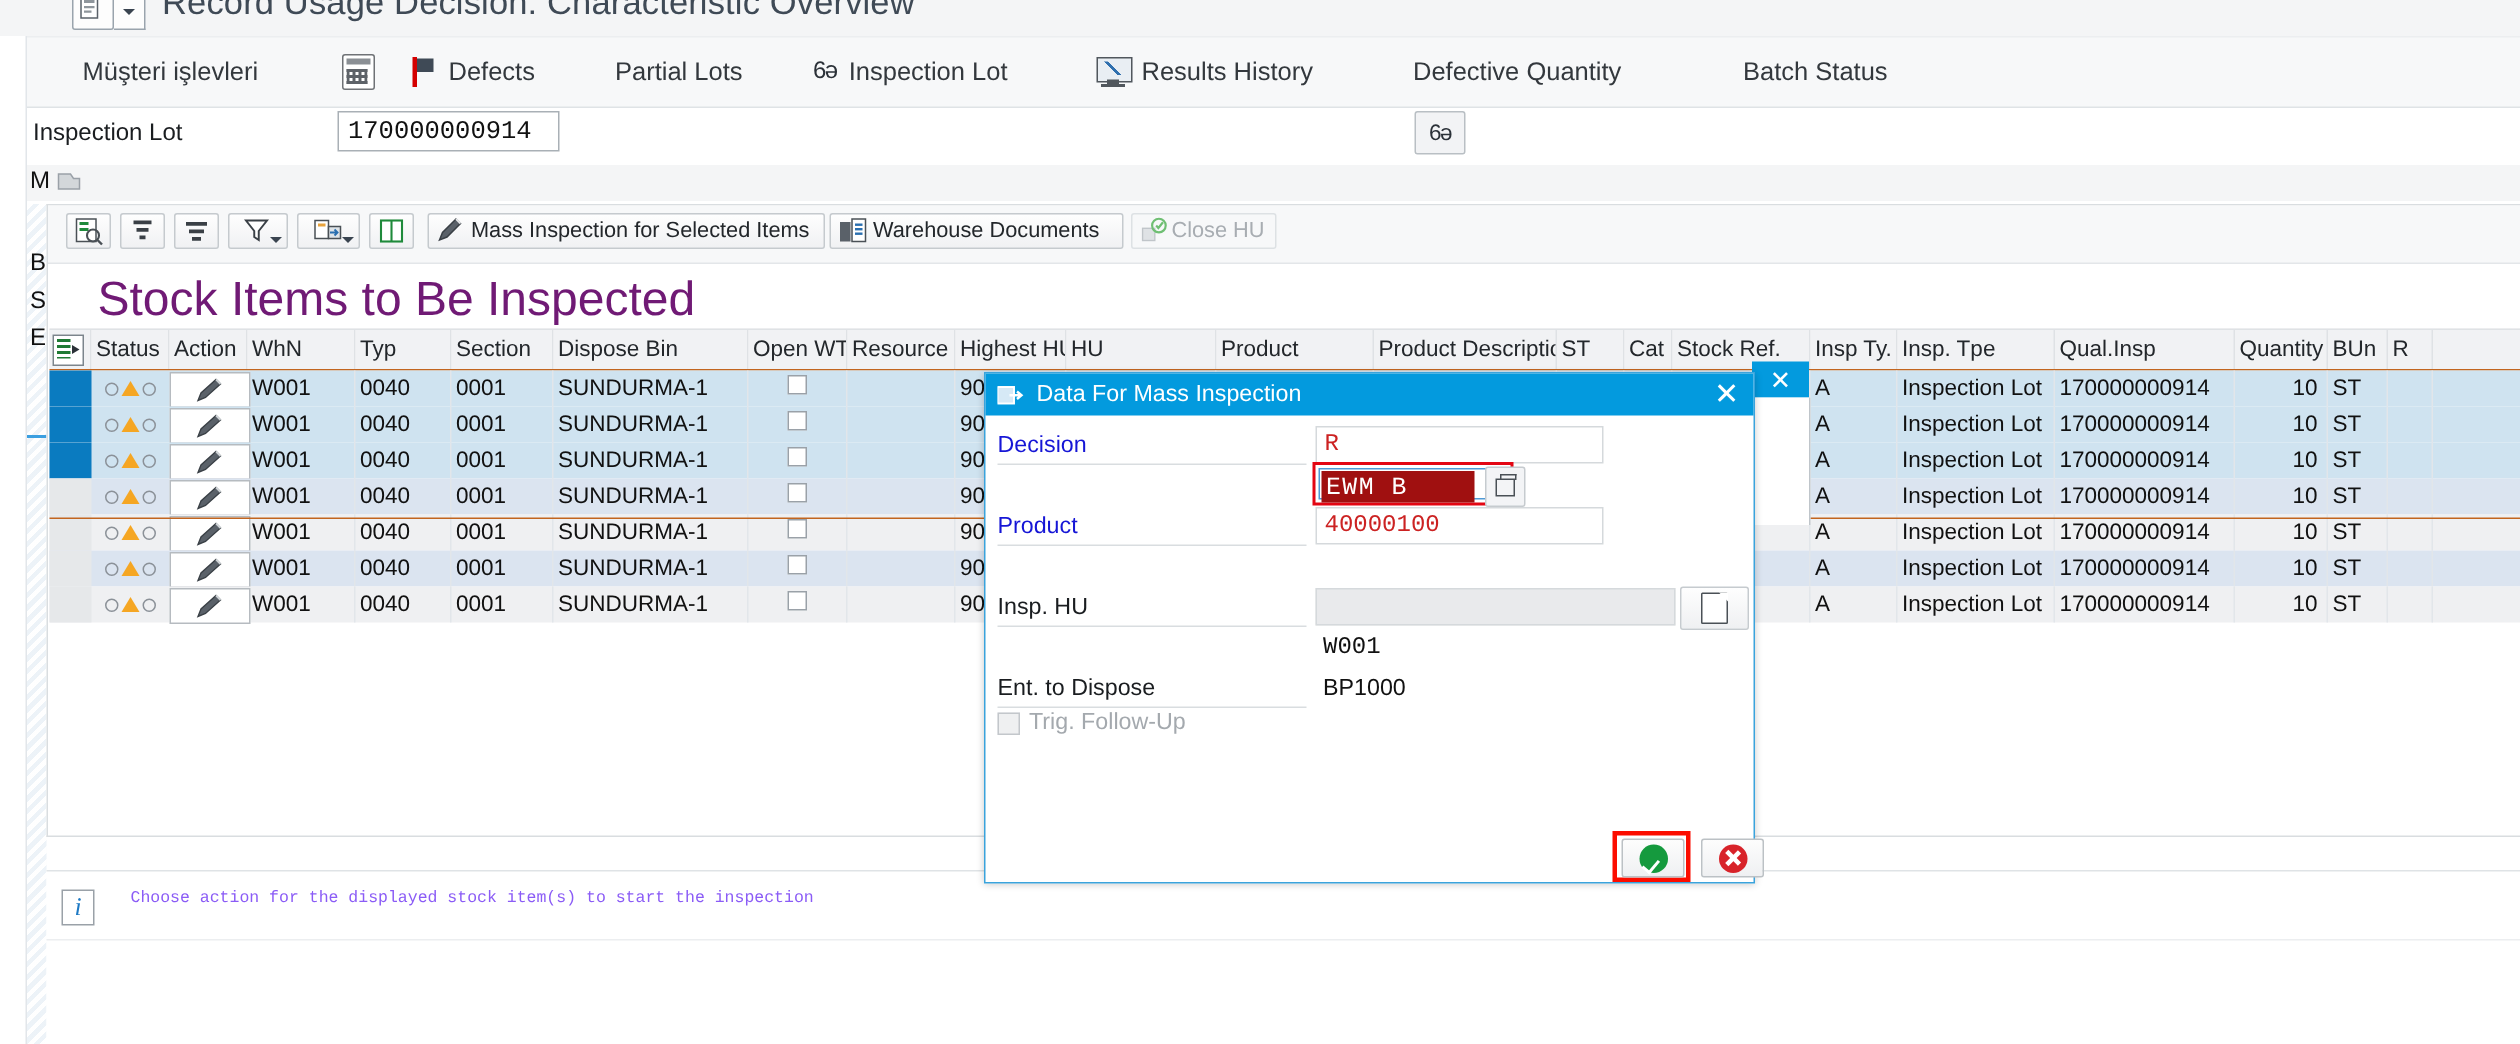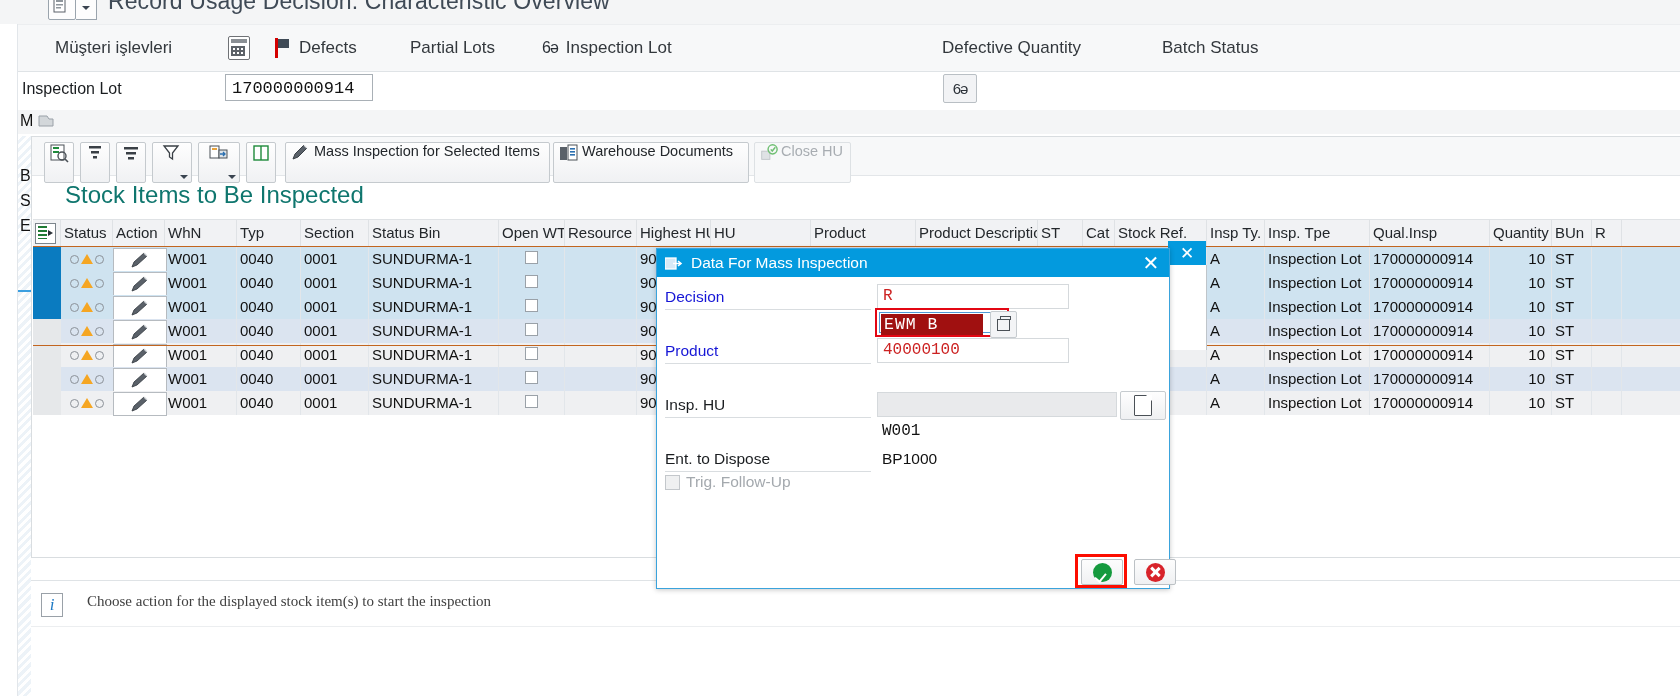--- a/index.html
+++ b/index.html
@@ -50,25 +50,25 @@
 
   
   .substrip{position:absolute;left:18px;top:110px;width:1662px;height:24px;background:#f4f5f6;}
   .substrip .txt{position:absolute;left:42px;top:2px;font-size:15px;color:#5d646b;}
   .substrip .hdr-ico{position:absolute;left:20px;top:4px;width:16px;height:14px;}
   .m-letter{position:absolute;left:2px;top:2px;font-size:16px;color:#111;}
 
   
   .panel{position:absolute;left:31px;top:136px;width:1649px;height:420px;background:#ffffff;border:1px solid #d9dde0;border-right:none;}
   .panel-toolbar{position:absolute;left:0;top:0;width:100%;height:38px;background:#f7f8f9;border-bottom:1px solid #e3e6e9;}
-  .tbtn{position:absolute;top:5px;height:41px;border:1px solid #c5cace;background:linear-gradient(#fefefe,#f0f1f3);border-radius:2px;
-     display:flex;justify-content:center;box-sizing:border-box;}
+  .tbtn{position:absolute;top:5px;height:24px;border:1px solid #c5cace;background:linear-gradient(#fefefe,#f0f1f3);border-radius:2px;
+     display:flex;align-items:center;justify-content:center;box-sizing:border-box;}
   .tbtn-lbl{font-size:14.5px;color:#23272b;padding:0 7px 0 2px;white-space:nowrap;}
   .tbtn.disabled .tbtn-lbl{color:#a8adb2;}
-  .sec-title{position:absolute;left:33px;top:44px;font-size:24px;color:#0f766e;font-weight:normal;}
+  .sec-title{position:absolute;left:33px;top:44px;font-size:32px;color:#701a75;font-weight:normal;}
 
   
   .tbl{position:absolute;left:1px;top:82px;width:1648px;}
   .thead{position:relative;height:26px;background:#f1f2f4;border-top:1px solid #dfe2e5;border-bottom:1px solid #c2651f;}
   .th{position:absolute;top:0;height:26px;line-height:26px;font-size:15px;color:#23272b;border-right:1px solid #dfe2e5;
       box-sizing:border-box;padding:0 3px;white-space:nowrap;overflow:hidden;background:#f1f2f4;}
   .th.num{text-align:right;}
   .selcol-icon{position:absolute;left:2px;top:3px;width:19px;height:19px;border:1px solid #7c858c;background:#fff;}
   .selcol-icon:before{content:"";position:absolute;left:2px;top:2px;width:9px;height:13px;
       background-image:repeating-linear-gradient(to bottom,#1f7a34 0,#1f7a34 2px,transparent 2px,transparent 4px);}
@@ -92,21 +92,21 @@
       display:flex;align-items:center;justify-content:center;}
   .chkbox{width:13px;height:13px;border:1.6px solid #9aa1a8;background:#fff;box-sizing:border-box;display:inline-block;}
 
   .orange-sep{position:absolute;left:0;width:1648px;height:1px;background:#c2651f;}
 
   
   .statusbar{position:absolute;left:31px;top:580px;width:1649px;height:46px;background:#fff;border-top:1px solid #dfe3e6;}
   .status-iwrap{position:absolute;left:10px;top:12px;width:20px;height:22px;border:1px solid #9aa1a8;background:#fff;
      display:flex;align-items:center;justify-content:center;}
   .status-i{font-family:"Liberation Serif",serif;font-style:italic;font-size:17px;color:#1d79c4;}
-  .status-txt{position:absolute;left:56px;top:12px;font-family:Liberation Serif, serif;font-size:15px;color:#404040;white-space:nowrap;}
+  .status-txt{position:absolute;left:56px;top:12px;font-family:Liberation Mono, monospace;font-size:11px;color:#8b5cf6;white-space:nowrap;}
   .bottom-edge{position:absolute;left:31px;top:626px;width:1649px;height:70px;background:#fff;border-top:1px solid #eceef0;}
   .left-strip{position:absolute;left:18px;top:136px;width:13px;height:560px;background:#fdfdfd;}
   .hatch{position:absolute;left:18px;top:136px;width:13px;height:560px;
      background:repeating-linear-gradient(135deg,#ffffff 0 3px,#eaf1f7 3px 6px);opacity:.85;}
   .blue-tick{position:absolute;left:18px;top:290px;width:13px;height:2px;background:#3b9fe0;}
 
   
   .dlg{position:absolute;left:656px;top:248px;width:512px;height:339px;background:#fff;border:1px solid #3aa3dc;box-shadow:0 1px 5px rgba(0,0,0,.22);}
   .dlg-title{position:absolute;left:0;top:0;width:100%;height:28px;background:#039ade;display:flex;align-items:center;}
   .dlg-title .dico{margin-left:8px;width:18px;height:15px;position:relative;}
@@ -188,20 +188,29 @@
       </span>
     <span class="mlabel">Defects</span>
   </div>
   <div class="menu-item" style="left:388px">
     <span class="mlabel">Partial Lots</span>
   </div>
   <div class="menu-item" style="left:520px">
     <span class="glasses">6ə</span>
     <span class="mlabel">Inspection Lot</span>
   </div>
+  <div class="menu-item" style="left:709px">
+    <span class="monitor-icon">
+        <span class="scr"></span>
+        <span class="wav"></span>
+        <span class="stand"></span>
+        <span class="base"></span>
+      </span>
+    <span class="mlabel">Results History</span>
+  </div>
   <div class="menu-item" style="left:920px">
     <span class="mlabel">Defective Quantity</span>
   </div>
   <div class="menu-item" style="left:1140px">
     <span class="mlabel">Batch Status</span>
   </div>
 </div>
 
 <div class="lotrow">
   <span class="lot-label">Inspection Lot</span>
@@ -305,21 +314,21 @@
   <div class="tbl">
     <div class="thead" id="thead">
       <div class="th" style="left:0;width:28px">
         <span class="selcol-icon"></span>
       </div>
     <div class="th" style="left: 28px; width: 52px;">Status</div>
         <div class="th" style="left: 80px; width: 52px;">Action</div>
         <div class="th" style="left: 132px; width: 72px;">WhN</div>
         <div class="th" style="left: 204px; width: 64px;">Typ</div>
         <div class="th" style="left: 268px; width: 68px;">Section</div>
-        <div class="th" style="left: 336px; width: 130px;">Status Bin</div>
+        <div class="th" style="left: 336px; width: 130px;">Dispose Bin</div>
         <div class="th" style="left: 466px; width: 66px;">Open WT</div>
         <div class="th" style="left: 532px; width: 72px;">Resource</div>
         <div class="th" style="left: 604px; width: 74px;">Highest HU</div>
         <div class="th" style="left: 678px; width: 100px;">HU</div>
         <div class="th" style="left: 778px; width: 105px;">Product</div>
         <div class="th" style="left: 883px; width: 122px;">Product Description</div>
         <div class="th" style="left: 1005px; width: 45px;">ST</div>
         <div class="th" style="left: 1050px; width: 32px;">Cat</div>
         <div class="th" style="left: 1082px; width: 92px;">Stock Ref.</div>
         <div class="th" style="left: 1174px; width: 58px;">Insp Ty.</div>

